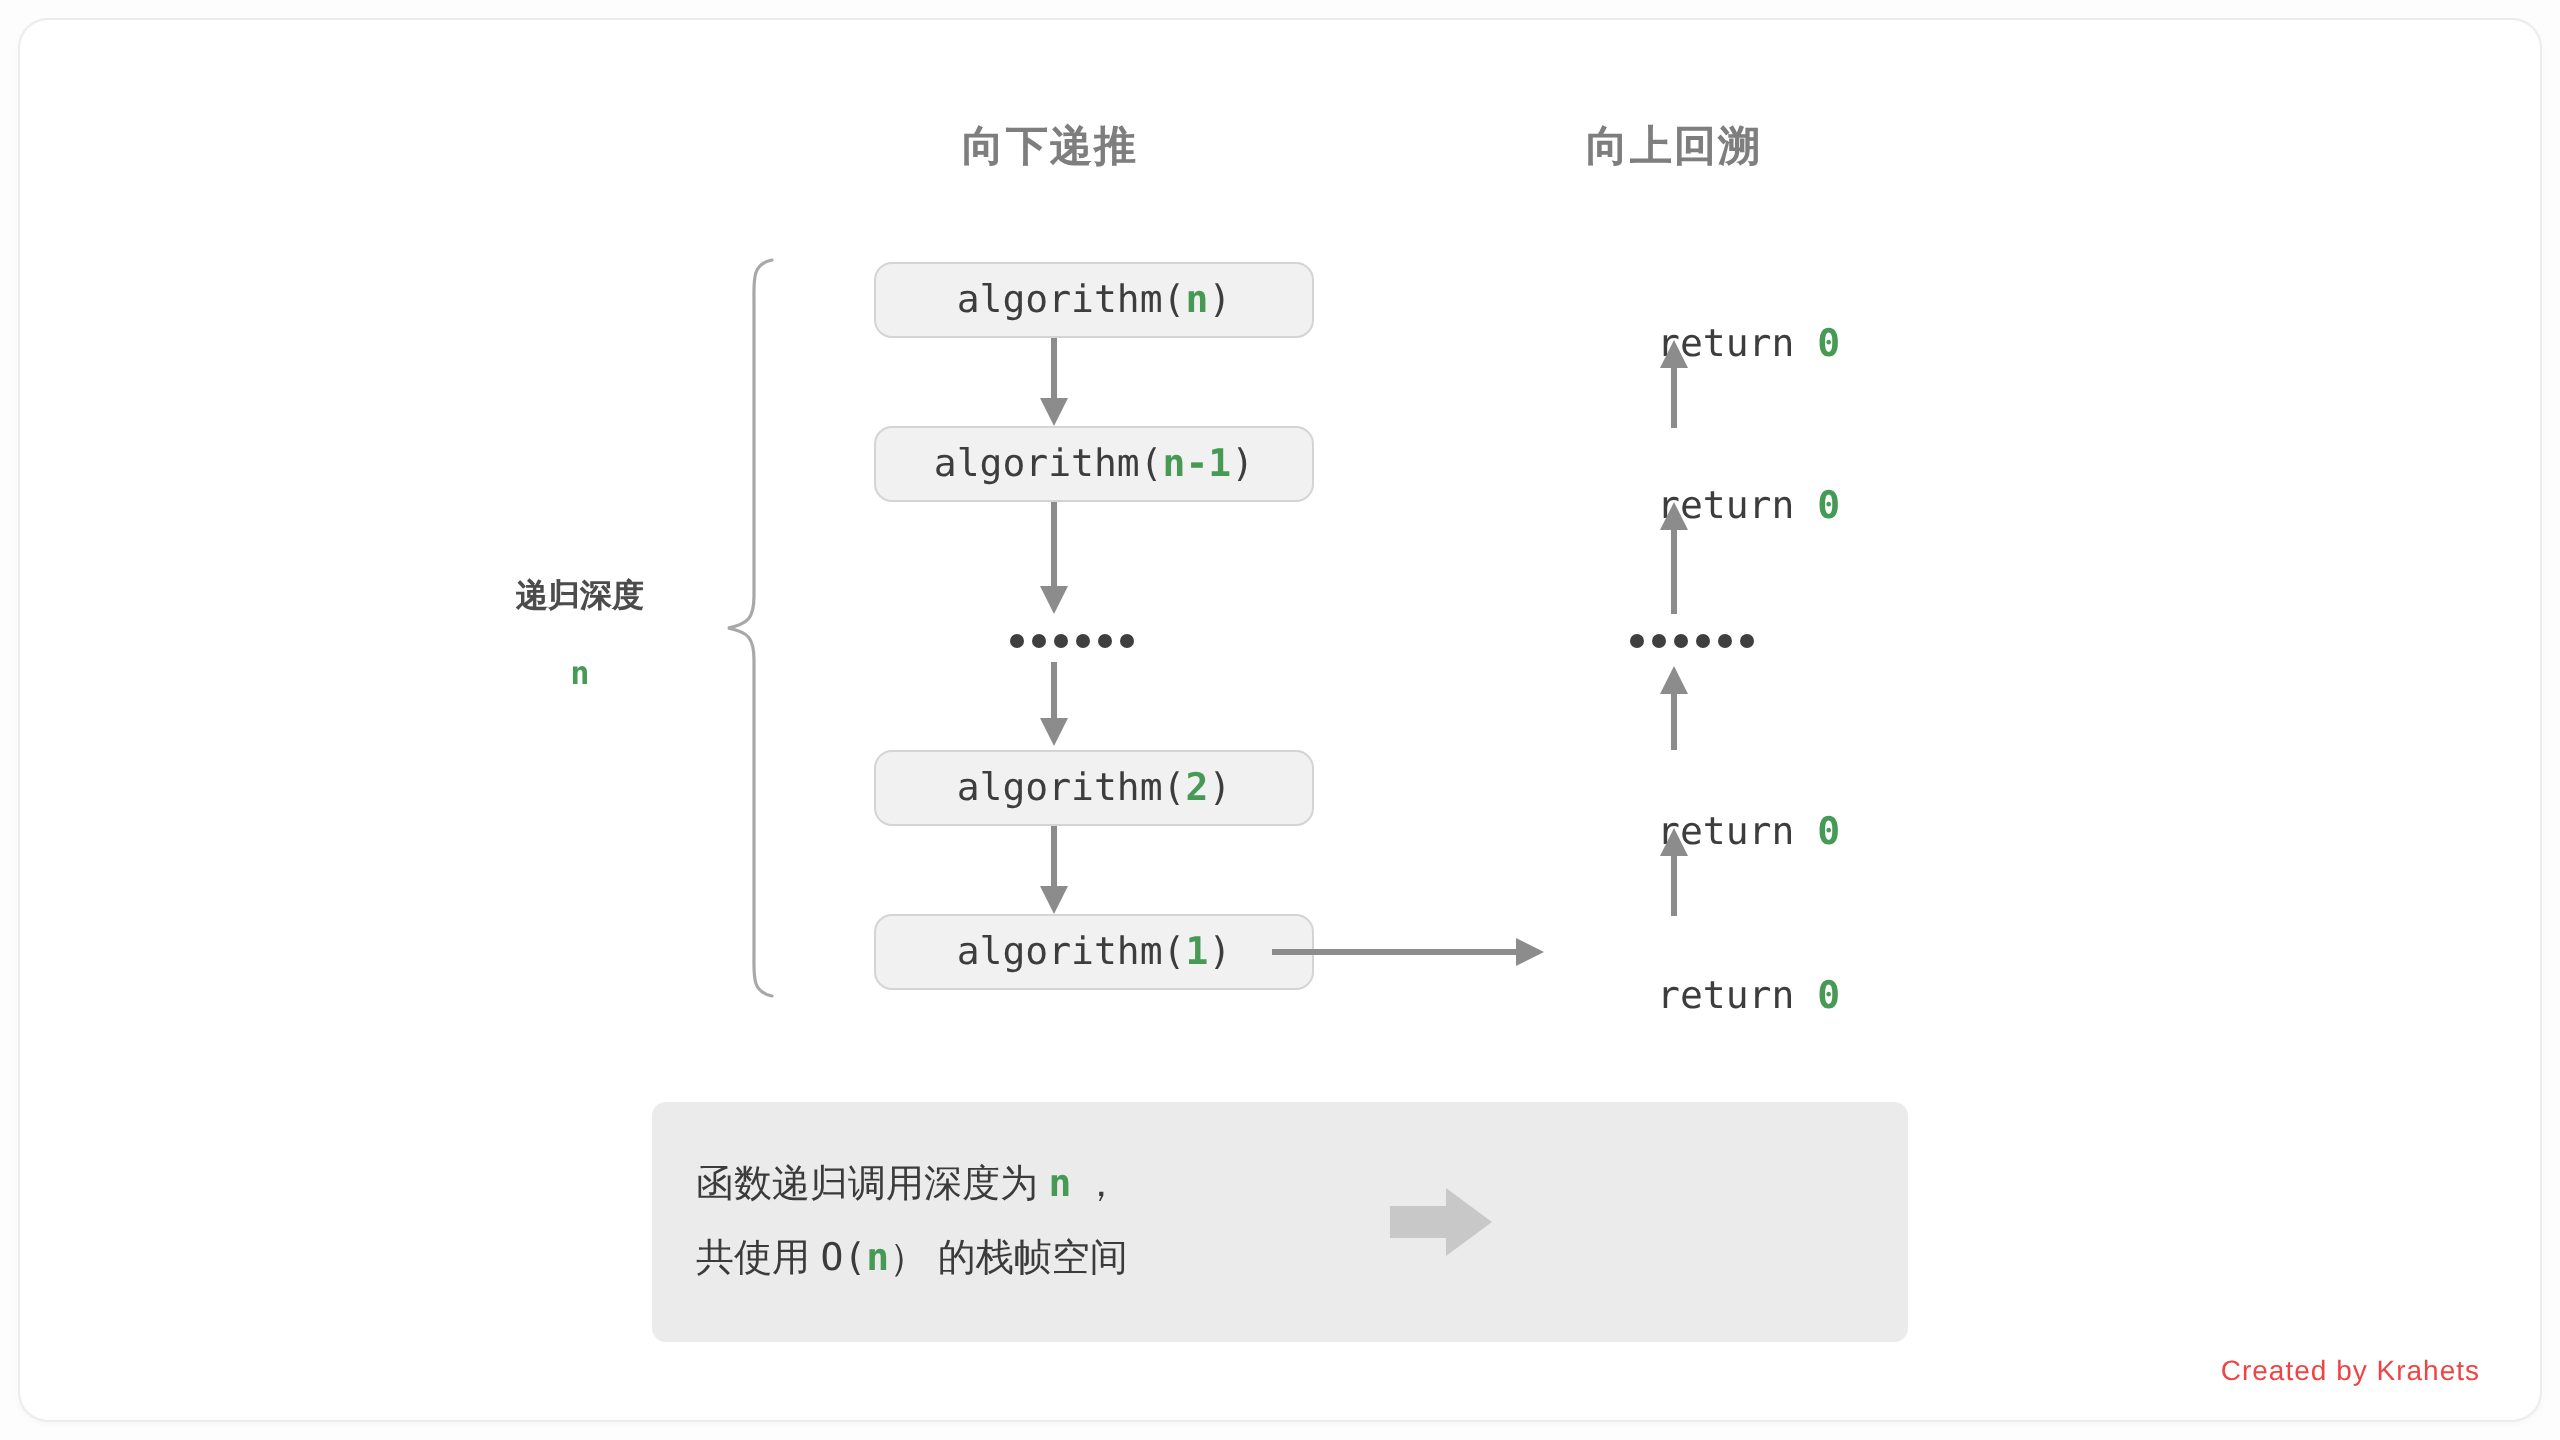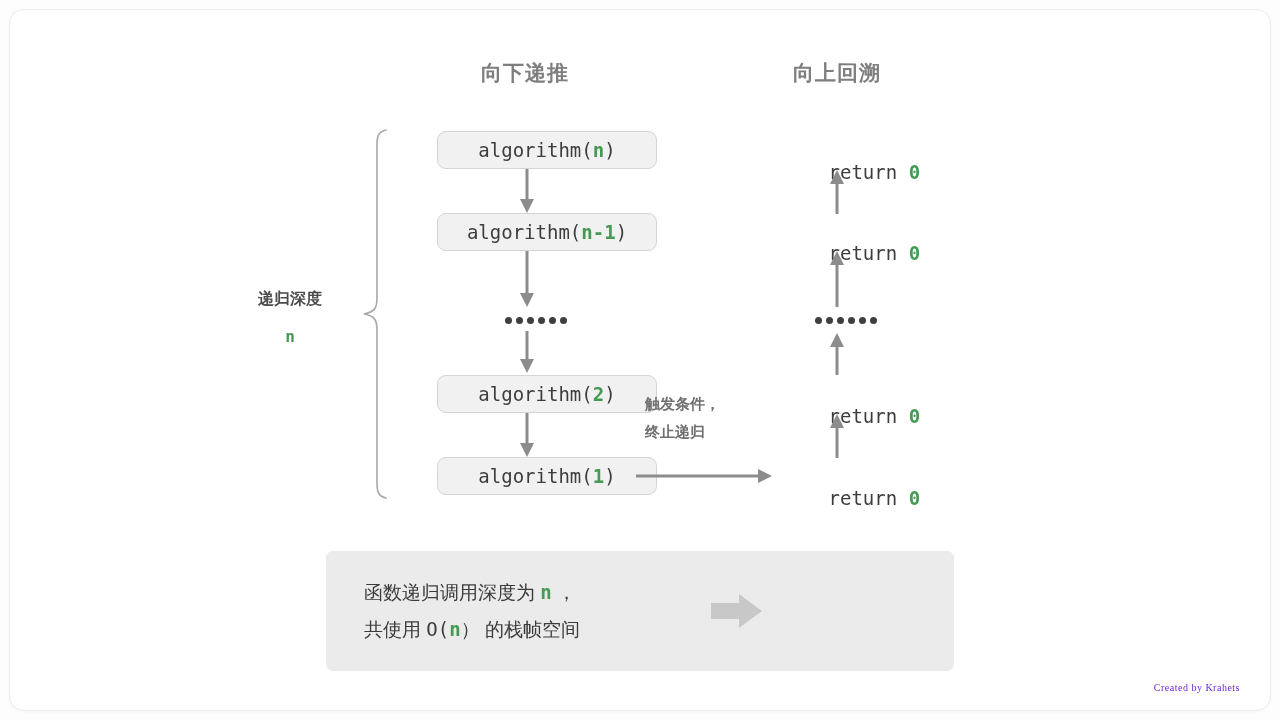--- a/index.html
+++ b/index.html
@@ -144,21 +144,21 @@
     width: 628px;
     height: 120px;
     background: #ebebeb;
     border-radius: 7px;
     box-sizing: border-box;
     display: flex;
     align-items: center;
   }
   #summary-left {
     width: 330px;
-    padding-left: 38px;
+    padding-left: 22px;
     font-size: 19px;
     color: #3b3b3b;
     line-height: 36px;
     white-space: nowrap;
   }
   #summary-left .mono {
     font-family: "DejaVu Sans Mono", monospace;
   }
   #summary-left .hl {
     color: #479a55;
@@ -188,23 +188,23 @@
     color: #1f8ad6;
     display: block;
     white-space: pre;
   }
 
   
   #watermark {
     position: absolute;
     right: 40px;
     bottom: 27px;
-    font-family: Liberation Serif, serif;
-    font-size: 10px;
-    color: #6d28d9;
+    font-family: Liberation Sans, sans-serif;
+    font-size: 14px;
+    color: #ef4444;
     letter-spacing: 0.5px;
   }
 </style>
 </head>
 <body>
 
 <div class="page">
   <div class="card"></div>
   <div class="stage">
 
@@ -296,24 +296,20 @@
         <i></i>
         <i></i>
         <i></i>
     </div>
 
     <svg class="arrow-svg" style="left:636px; top:467px;" width="140" height="18">
       <line x1="0" y1="9" x2="126" y2="9" stroke="#8c8c8c" stroke-width="3"></line>
       <polygon points="136,9 122,2 122,16" fill="#8c8c8c"></polygon>
     </svg>
 
-    <div id="side-note">
-      <div>触发条件，</div>
-      <div>终止递归</div>
-    </div>
 
     <div id="summary-box">
       <div id="summary-left">
         <div><span>函数递归调用深度为 </span><span class="hl">n</span><span> ，</span></div>
         <div><span>共使用 </span><span class="mono">O(</span><span class="hl">n</span><span>）</span><span> 的栈帧空间</span></div>
       </div>
       <div id="summary-arrow">
         <svg width="52" height="36" viewBox="0 0 52 36">
           <polygon points="0,10 28,10 28,1 51,18 28,35 28,26 0,26" fill="#c8c8c8"></polygon>
         </svg>

